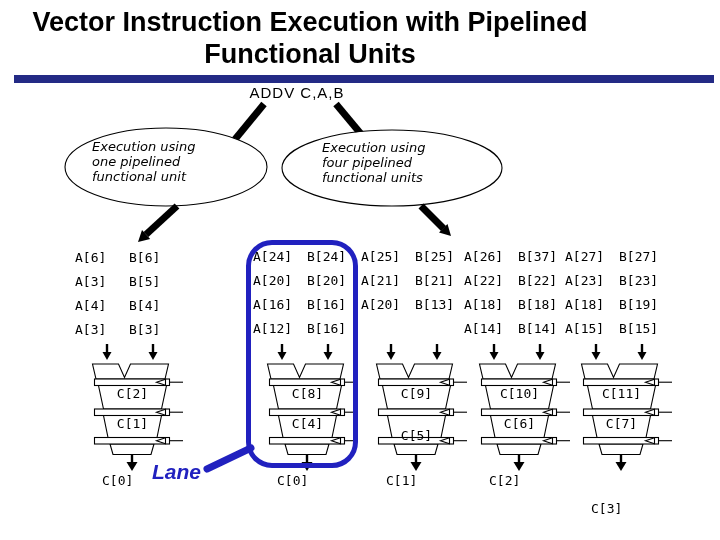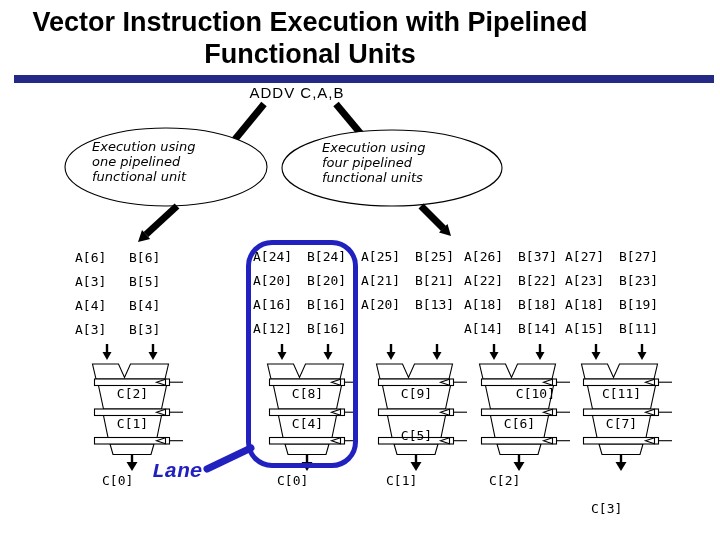--- a/index.html
+++ b/index.html
@@ -20,21 +20,21 @@
   .mono { font-family:"DejaVu Sans Mono", monospace; font-size:13px; line-height:15px;
           white-space:nowrap; }
   .grid .row { display:flex; gap:13px; height:24px; align-items:flex-start; }
   .cell { display:inline-block; width:41px; }
 
   .stage { width:71px; text-align:center; }
   .out   { width:61px; text-align:left; }
 
   .lane-box { left:246px; top:240px; width:112px; height:228px;
               border:5px solid var(--blue,#2121bf); border-radius:26px; pointer-events:none; }
-  .lane-word { font-family:Liberation Mono, monospace; font-size:21px; font-weight:bold;
+  .lane-word { font-family:Liberation Sans, sans-serif; font-size:21px; font-weight:bold;
                font-style:italic; color:var(--blue,#2121bf); }
 
   svg.diagram { position:absolute; left:0; top:0; }
   svg .w { fill:#fff; stroke:#000; stroke-width:1.1; }
   svg .ln { stroke:#000; stroke-width:1.1; }
   svg .stem { stroke:#000; stroke-width:2.4; }
   svg .thick { stroke:#000; stroke-width:7; }
   svg .solid { fill:#000; stroke:none; }
 </style>
 </head>
@@ -188,31 +188,31 @@
     <div class="row">
         <span class="cell">A[23]</span>
         <span class="cell">B[23]</span>
       </div>
     <div class="row">
         <span class="cell">A[18]</span>
         <span class="cell">B[19]</span>
       </div>
     <div class="row">
         <span class="cell">A[15]</span>
-        <span class="cell">B[11]</span>
+        <span class="cell">B[15]</span>
       </div>
   </div>
 
   <div class="abs mono stage" style="left:97px;  top:386px;">C[2]</div>
   <div class="abs mono stage" style="left:97px;  top:416px;">C[1]</div>
   <div class="abs mono stage" style="left:272px; top:386px;">C[8]</div>
   <div class="abs mono stage" style="left:272px; top:416px;">C[4]</div>
   <div class="abs mono stage" style="left:381px; top:386px;">C[9]</div>
   <div class="abs mono stage" style="left:381px; top:416px;margin-top:12px;">C[5]</div>
-  <div class="abs mono stage" style="left:484px; top:386px;text-align:right;">C[10]</div>
+  <div class="abs mono stage" style="left:484px; top:386px;">C[10]</div>
   <div class="abs mono stage" style="left:484px; top:416px;">C[6]</div>
   <div class="abs mono stage" style="left:586px; top:386px;">C[11]</div>
   <div class="abs mono stage" style="left:586px; top:416px;">C[7]</div>
 
   <div class="abs mono out" style="left:102px; top:473px;">C[0]</div>
   <div class="abs mono out" style="left:277px; top:473px;">C[0]</div>
   <div class="abs mono out" style="left:386px; top:473px;">C[1]</div>
   <div class="abs mono out" style="left:489px; top:473px;">C[2]</div>
   <div class="abs mono out" style="left:591px; top:473px;margin-top:28px;">C[3]</div>
 

